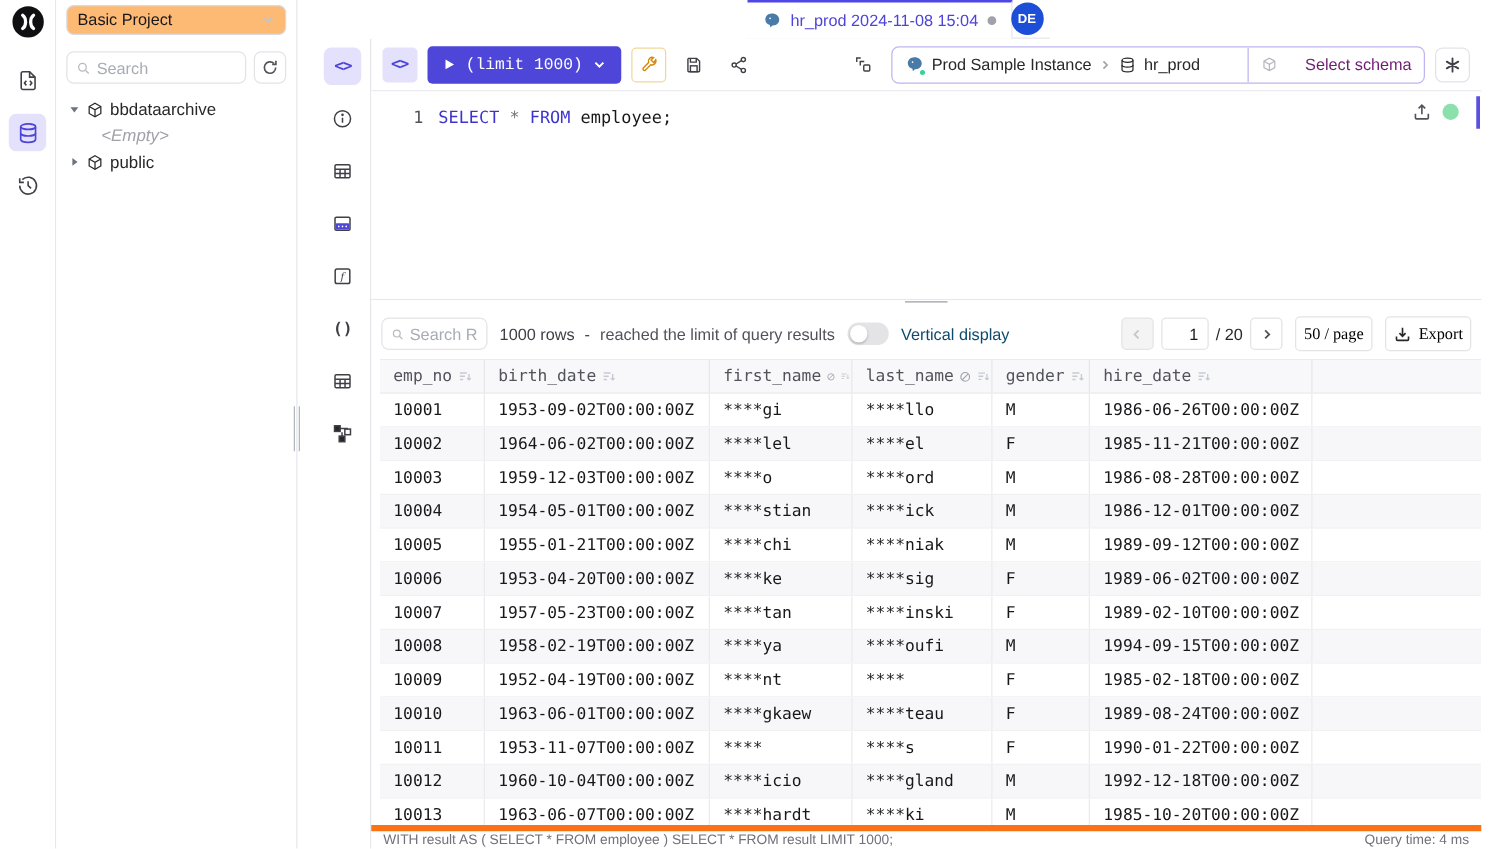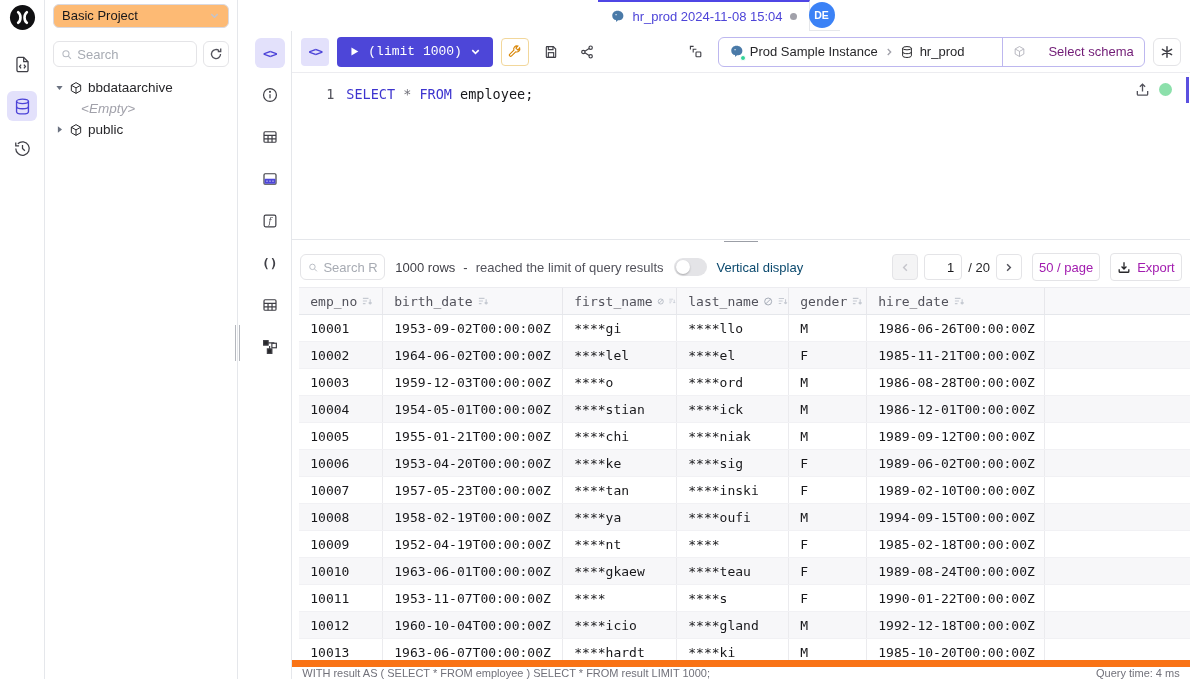--- a/index.html
+++ b/index.html
@@ -30,21 +30,21 @@
   .tree-row.empty { padding-left:30px; color:#a1a1aa;font-style:italic; }
 
   
   .main { flex:1; min-width:0; display:flex; flex-direction:column;align-items:center; }
   .tabbar { height:31px; flex:none; display:flex; align-items:stretch; border-bottom:1px solid #e5e7eb; position:relative; }
   .tab { display:flex; align-items:center; gap:7px; padding:0 12px; background:#fff; border-top:2px solid #4f46e5;
          border-right:1px solid #e5e7eb; margin-bottom:-1px; cursor:pointer; }
   .tab-title { color:#4d44d8; font-size:13px; }
   .tab-dot { width:7px; height:7px; border-radius:50%; background:#a1a1aa; }
   .newtab-btn { width:30px; display:grid; place-items:center; cursor:pointer; }
-  .avatar { position:absolute; right:5px; top:2px; width:26px; height:26px; border-radius:50%; background:#3b82f6;
+  .avatar { position:absolute; right:5px; top:2px; width:26px; height:26px; border-radius:50%; background:#1d4ed8;
             color:#fff; font-size:10.5px; font-weight:bold; display:grid; place-items:center; cursor:pointer; }
 
   .main-body { flex:1; min-height:0; display:flex; }
   .strip { width:44px; flex:none; border-right:1px solid #e5e7eb; display:flex; flex-direction:column; align-items:center; padding-top:7px; gap:12px; }
   .strip-btn { width:30px; height:30px; border-radius:6px; display:grid; place-items:center; cursor:pointer; color:#3f3f46; }
   .strip-btn.active { background:#e3e1fb; }
   .glyph-code { font-family:"DejaVu Sans Mono",monospace; font-size:13px; font-weight:bold; color:#4d44d8; letter-spacing:-1px; }
   .glyph-parens { font-family:"DejaVu Sans Mono",monospace; font-size:13px; font-weight:bold; color:#3f3f46; }
 
   .content { flex:1; min-width:0; display:flex; flex-direction:column; }
@@ -92,39 +92,39 @@
   .toggle .knob { position:absolute; left:2px; top:2px; width:14px; height:14px; border-radius:50%; background:#fff; box-shadow:0 1px 2px rgba(0,0,0,.25); }
   .toggle-label { color:#0c4a6e; }
   .rt-spacer { flex:1; }
   .pager { display:flex; align-items:center; gap:6px; }
   .pg-btn { width:26px; height:26px; border:1px solid #e4e4e7; border-radius:4px; display:grid; place-items:center; background:#fff; cursor:pointer; color:#52525b; }
   .pg-btn.disabled { background:#f4f4f5; color:#c6c6cc; cursor:default; }
   .pg-input { width:38px; height:26px; border:1px solid #e4e4e7; border-radius:4px; text-align:right; padding-right:7px;
               font-size:13px; font-family:"Liberation Sans",sans-serif; color:#18181b; outline:none; }
   .pg-total { color:#27272a; }
   .chip { height:28px; border:1px solid #e4e4e7; border-radius:4px; display:flex; align-items:center; gap:6px; padding:0 6px;
-          background:#fff; color:#a21caf; cursor:pointer; font-size:13px; }
+          background:#fff; color:#000000; cursor:pointer; font-size:13px;font-family:Liberation Serif, serif; }
 
   
   .table-wrap { flex:1; min-height:0; overflow:hidden; padding-left:7px; font-family:"DejaVu Sans Mono",monospace; font-size:13px; }
   .thead { display:flex; height:28px; background:#f8f8fa; border-top:1px solid #ececf0; border-bottom:1px solid #e5e7eb; color:#52525b; }
   .thcell { display:flex; align-items:center; gap:4px; padding-left:11px; border-right:1px solid #e7e7eb; cursor:pointer; }
   .trow { display:flex; height:27px; border-bottom:1px solid #f1f1f4; background:#fff; }
   .trow.alt { background:#f7f7f9; }
   .tcell { display:flex; align-items:center; padding-left:11px; border-right:1px solid #ebebee; color:#18181b; white-space:nowrap; overflow:hidden; cursor:default; }
   .col-0 { width:84px; flex:none; }
   .col-1 { width:180px; flex:none; }
   .col-2 { width:114px; flex:none; }
   .col-3 { width:112px; flex:none; }
   .col-4 { width:78px; flex:none; }
   .col-5 { width:178px; flex:none; }
   .col-f { flex:1; border-right:none; }
 
   
-  .statusbar { height:19px; flex:none; border-top:7px solid #f97316; display:flex; align-items:center; justify-content:space-between;
+  .statusbar { height:19px; flex:none; border-top:5px solid #f97316; display:flex; align-items:center; justify-content:space-between;
                padding:0 10px; font-size:11px; color:#71717a; background:#fff; }
 </style>
 </head>
 <body>
 
 <div class="app">
 
   <div class="rail">
     <div class="logo">
       <svg viewBox="0 0 28 28" width="27" height="27">

